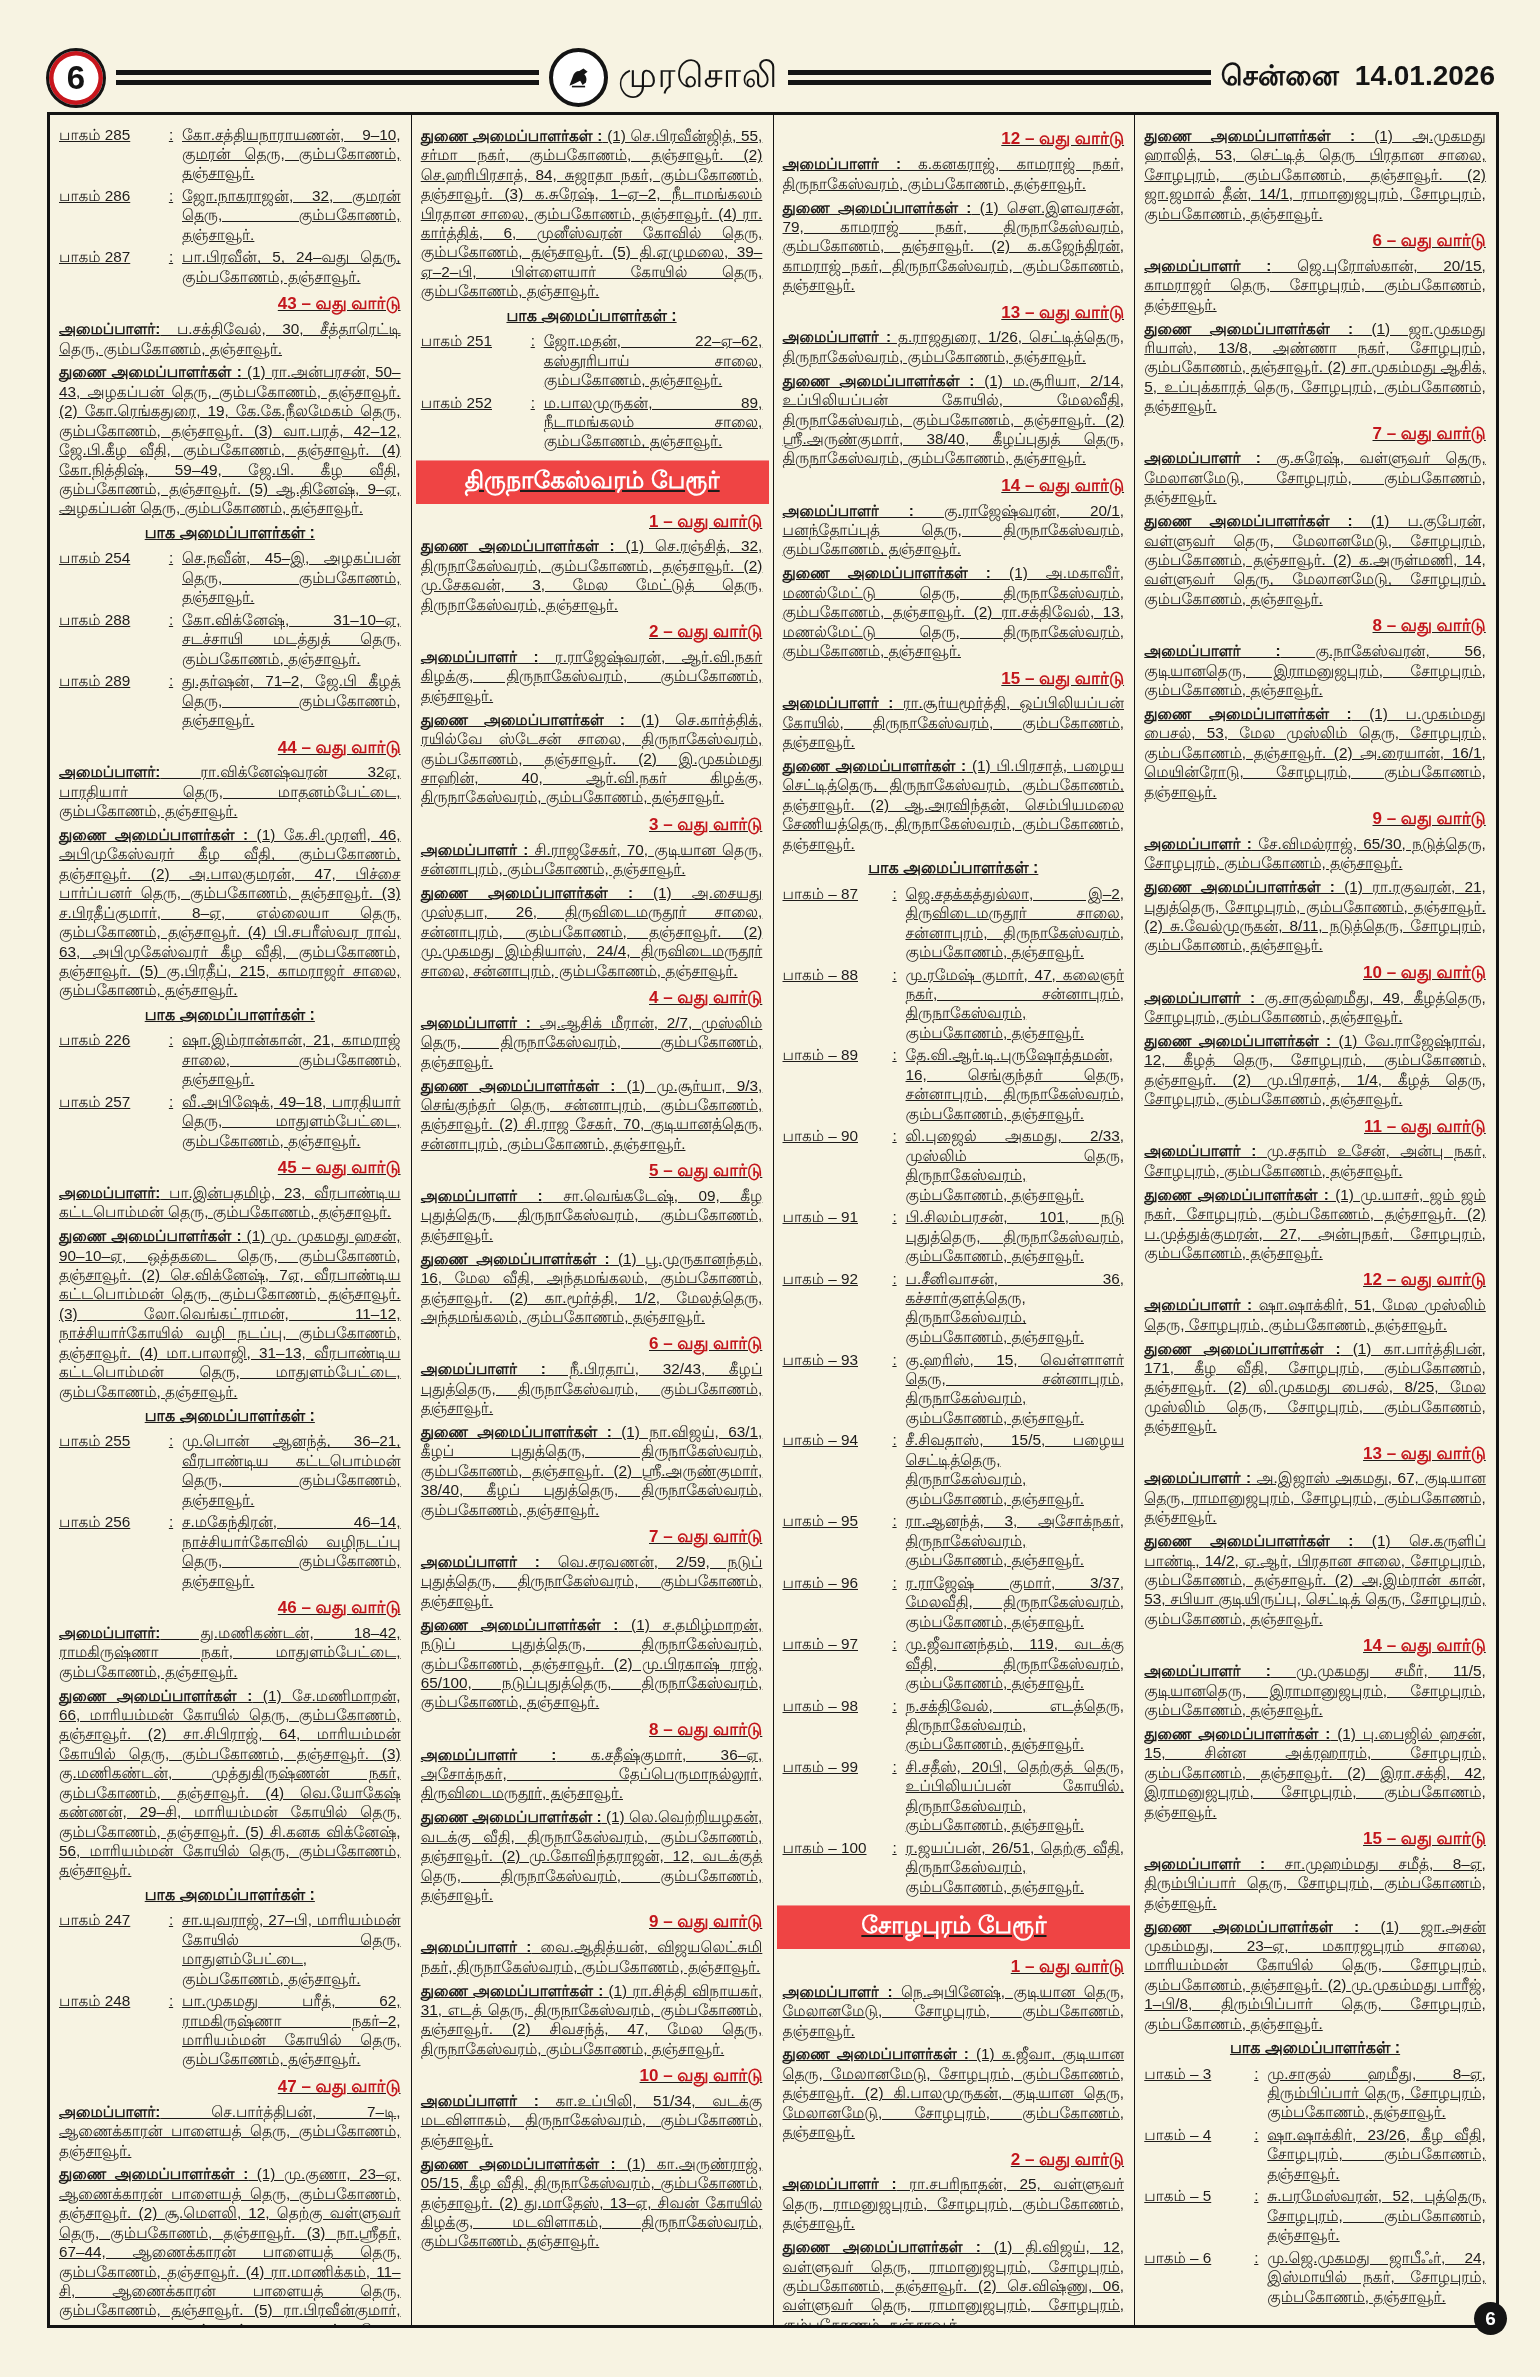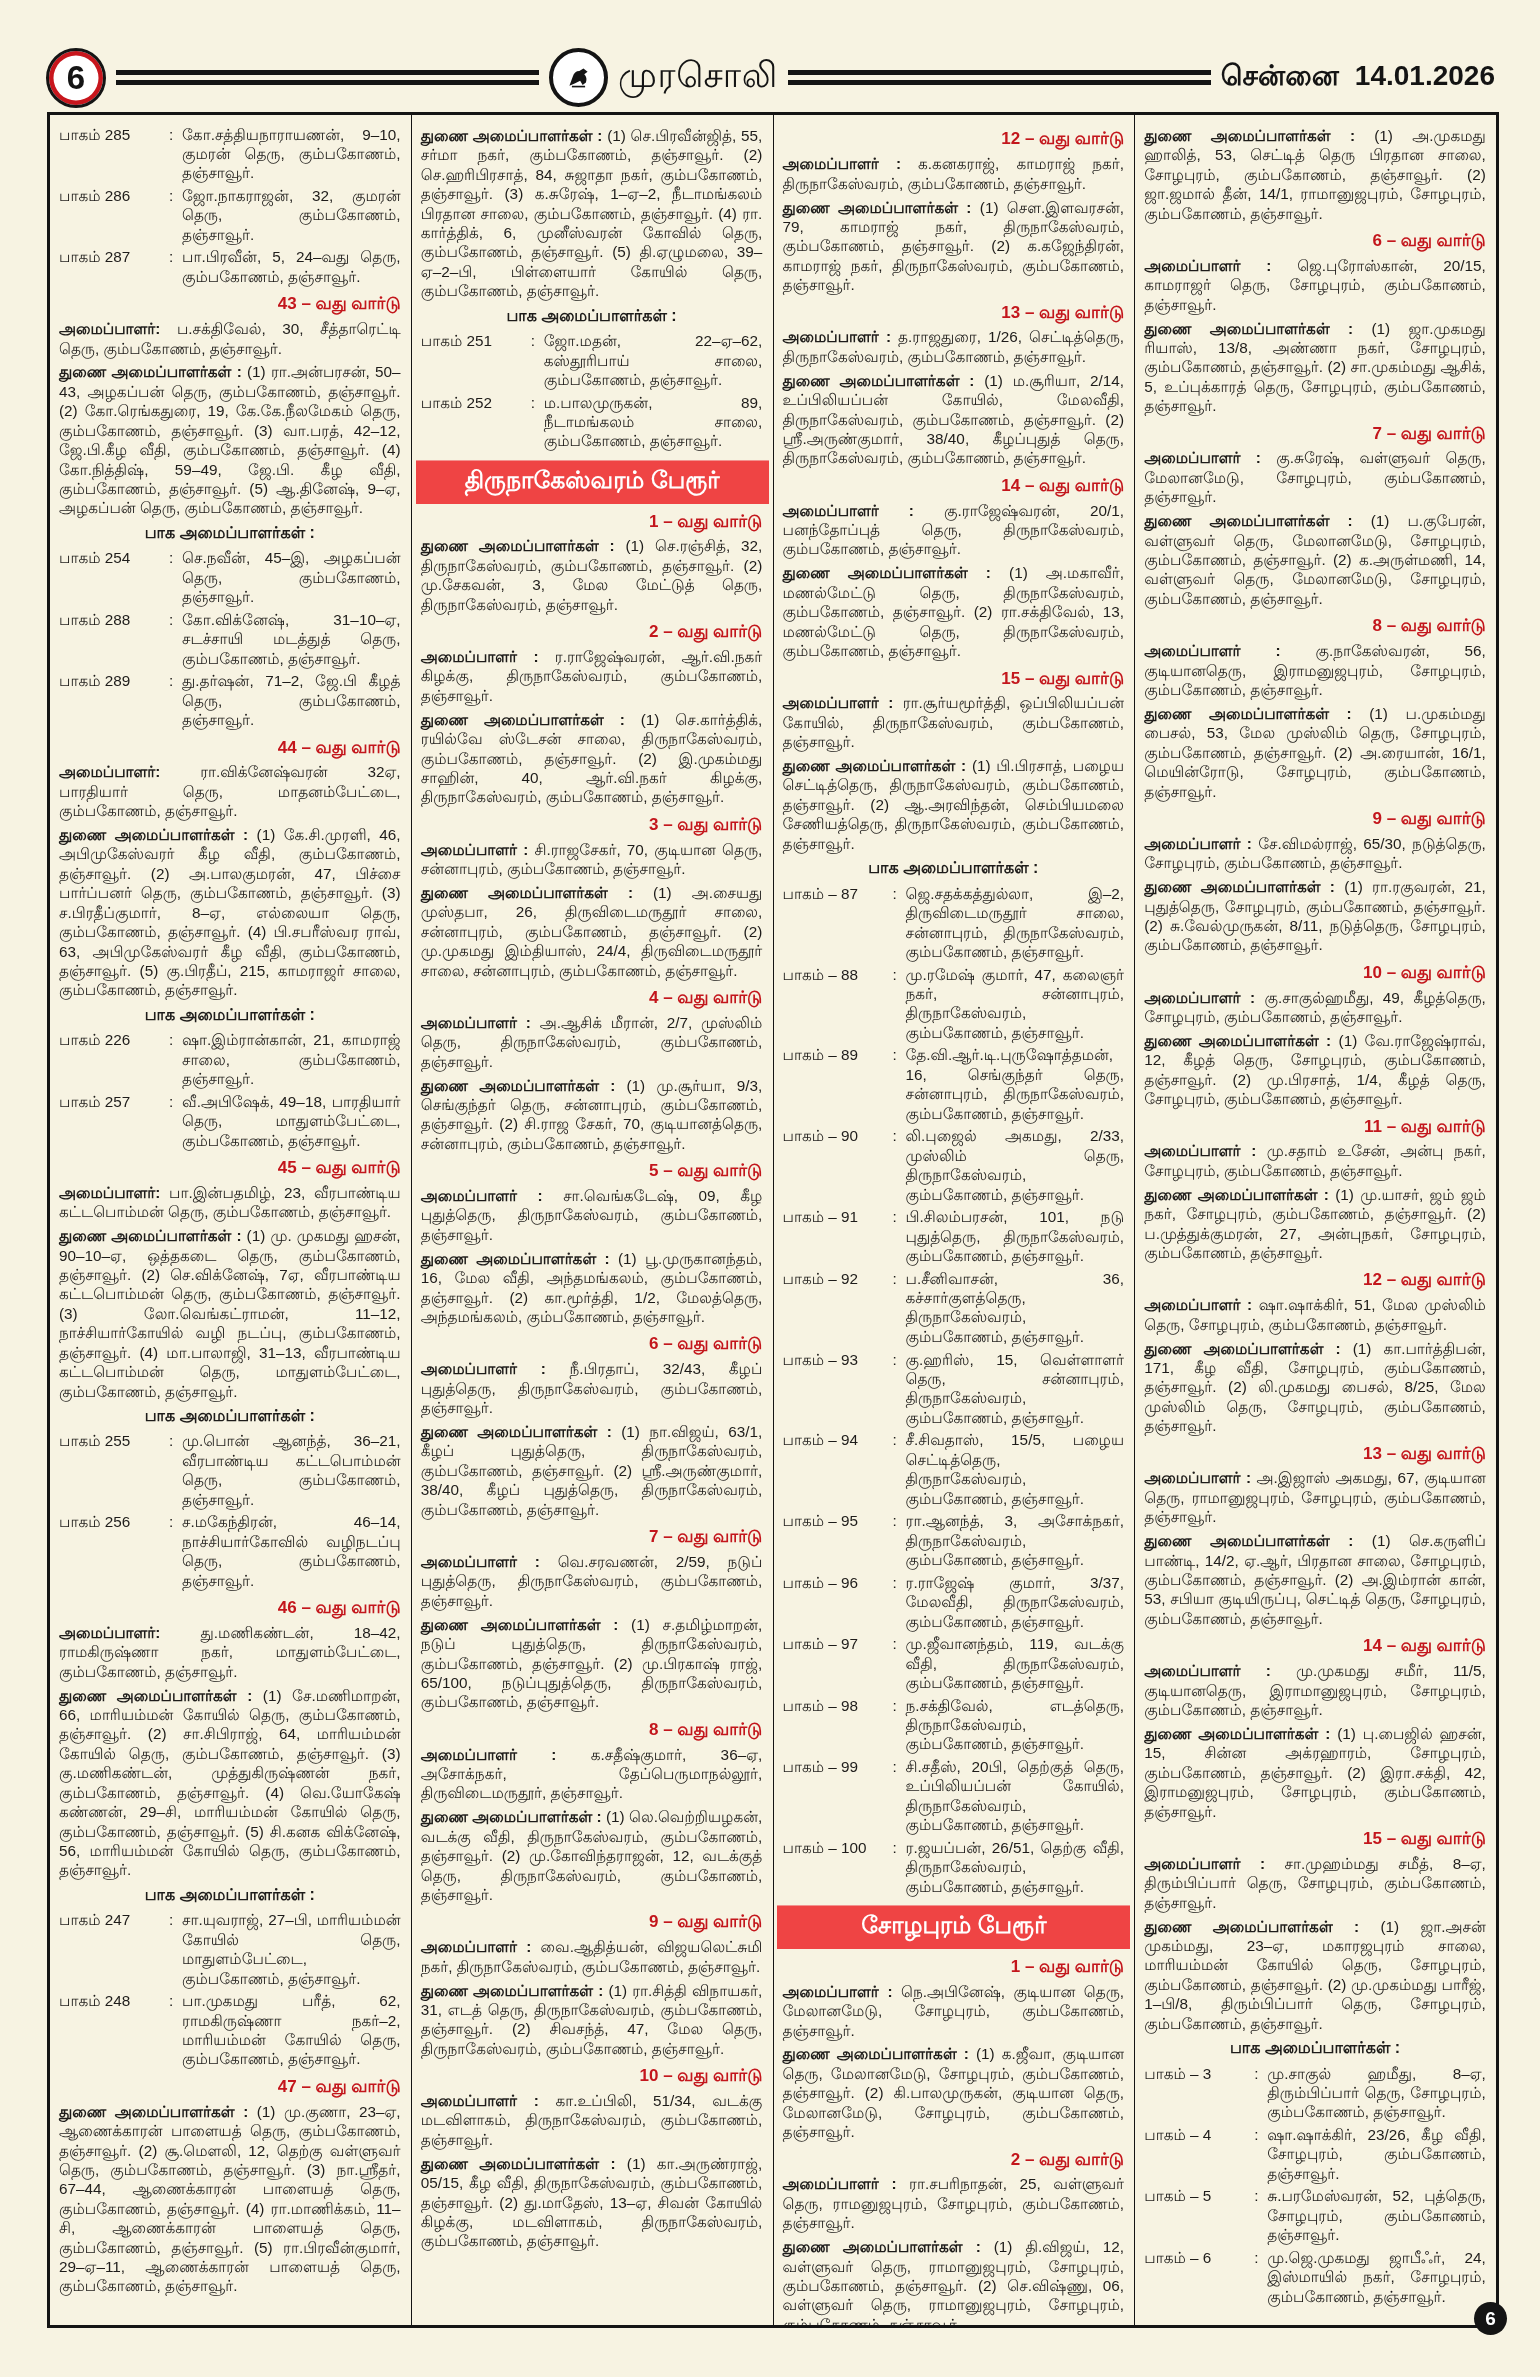--- a/index.html
+++ b/index.html
@@ -15,21 +15,21 @@
   .mast-rule{flex:1 1 auto;height:4.5px;border-top:5.7px solid #141414;border-bottom:5.7px solid #141414;}
   .mast-logo{flex:0 0 auto;width:51px;height:51px;border-radius:50%;background:#ffffff;
             border:4.5px solid #141414;display:flex;align-items:center;justify-content:center;}
   .mast-logo svg{width:33px;height:33px;}
   .mast-title{flex:0 0 auto;font-size:35px;font-weight:normal;color:#141414;letter-spacing:0.6px;}
   .mast-edition{flex:0 0 auto;font-size:28px;font-weight:bold;color:#141414;display:flex;gap:16px;}
   
   .content{position:absolute;left:47px;top:112px;width:1446px;height:2210px;
            border:3.2px solid #141414;display:flex;background:#f7f3e2;}
   .col{flex:1 1 0;padding:6.4px 10.2px 3.8px 9px;overflow:hidden;border-right:1.9px solid #141414;
-       font-size:15.3px;line-height:1.27;text-align:justify;}
+       font-size:15.3px;line-height:1.27;text-align:justify;text-decoration:underline;}
   .col:last-child{border-right:none;}
   .ward-header{color:#c3161c;font-weight:bold;text-align:right;font-size:17px;
                margin:9px 0 5.1px 0;line-height:1.1;}
   .banner{background:#ef4444;color:#ffffff;font-weight:bold;text-align:center;
           font-size:23.6px;padding:5.1px 2.6px 7.7px 2.6px;margin:9px -6.4px 5.1px -5.1px;
           border-top:1.9px solid #f2928f;}
   .sub-heading{font-weight:bold;text-align:center;margin:5.1px 0;font-size:16px;}
   .para{margin:4.5px 0;}
   .para b{font-weight:bold;}
   .part{display:flex;margin:3.2px 0;}
@@ -136,20 +136,21 @@
           <span class="part-label">பாகம் 247</span>
           <span class="part-colon">:</span>
           <span class="part-text">சா.யுவராஜ், 27–பி, மாரியம்மன் கோயில் தெரு, மாதுளம்பேட்டை, கும்பகோணம், தஞ்சாவூர்.</span>
         </div>
         <div class="part">
           <span class="part-label">பாகம் 248</span>
           <span class="part-colon">:</span>
           <span class="part-text">பா.முகமது பரீத், 62, ராமகிருஷ்ணா நகர்–2, மாரியம்மன் கோயில் தெரு, கும்பகோணம், தஞ்சாவூர்.</span>
         </div>
         <div class="ward-header">47 – வது வார்டு</div>
+        <p class="para"><b>அமைப்பாளர்:</b> செ.பார்த்திபன், 7–டி, ஆணைக்காரன் பாளையத் தெரு, கும்பகோணம், தஞ்சாவூர்.</p>
         <p class="para"><b>துணை அமைப்பாளர்கள் :</b> (1) மு.குணா, 23–ஏ, ஆணைக்காரன் பாளையத் தெரு, கும்பகோணம், தஞ்சாவூர். (2) சூ.மௌலி, 12, தெற்கு வள்ளுவர் தெரு, கும்பகோணம், தஞ்சாவூர். (3) நா.ஸ்ரீதர், 67–44, ஆணைக்காரன் பாளையத் தெரு, கும்பகோணம், தஞ்சாவூர். (4) ரா.மாணிக்கம், 11–சி, ஆணைக்காரன் பாளையத் தெரு, கும்பகோணம், தஞ்சாவூர். (5) ரா.பிரவீன்குமார், 29–ஏ–11, ஆணைக்காரன் பாளையத் தெரு, கும்பகோணம், தஞ்சாவூர்.</p>
       </div>
     <div class="col">
         <p class="para"><b>துணை அமைப்பாளர்கள் :</b> (1) செ.பிரவீன்ஜித், 55, சர்மா நகர், கும்பகோணம், தஞ்சாவூர். (2) செ.ஹரிபிரசாத், 84, சுஜாதா நகர், கும்பகோணம், தஞ்சாவூர். (3) க.சுரேஷ், 1–ஏ–2, நீடாமங்கலம் பிரதான சாலை, கும்பகோணம், தஞ்சாவூர். (4) ரா. கார்த்திக், 6, முனீஸ்வரன் கோவில் தெரு, கும்பகோணம், தஞ்சாவூர். (5) தி.ஏழுமலை, 39–ஏ–2–பி, பிள்ளையார் கோயில் தெரு, கும்பகோணம், தஞ்சாவூர்.</p>
         <div class="sub-heading">பாக அமைப்பாளர்கள் :</div>
         <div class="part">
           <span class="part-label">பாகம் 251</span>
           <span class="part-colon">:</span>
           <span class="part-text">ஜோ.மதன், 22–ஏ–62, கஸ்தூரிபாய் சாலை, கும்பகோணம், தஞ்சாவூர்.</span>
         </div>

